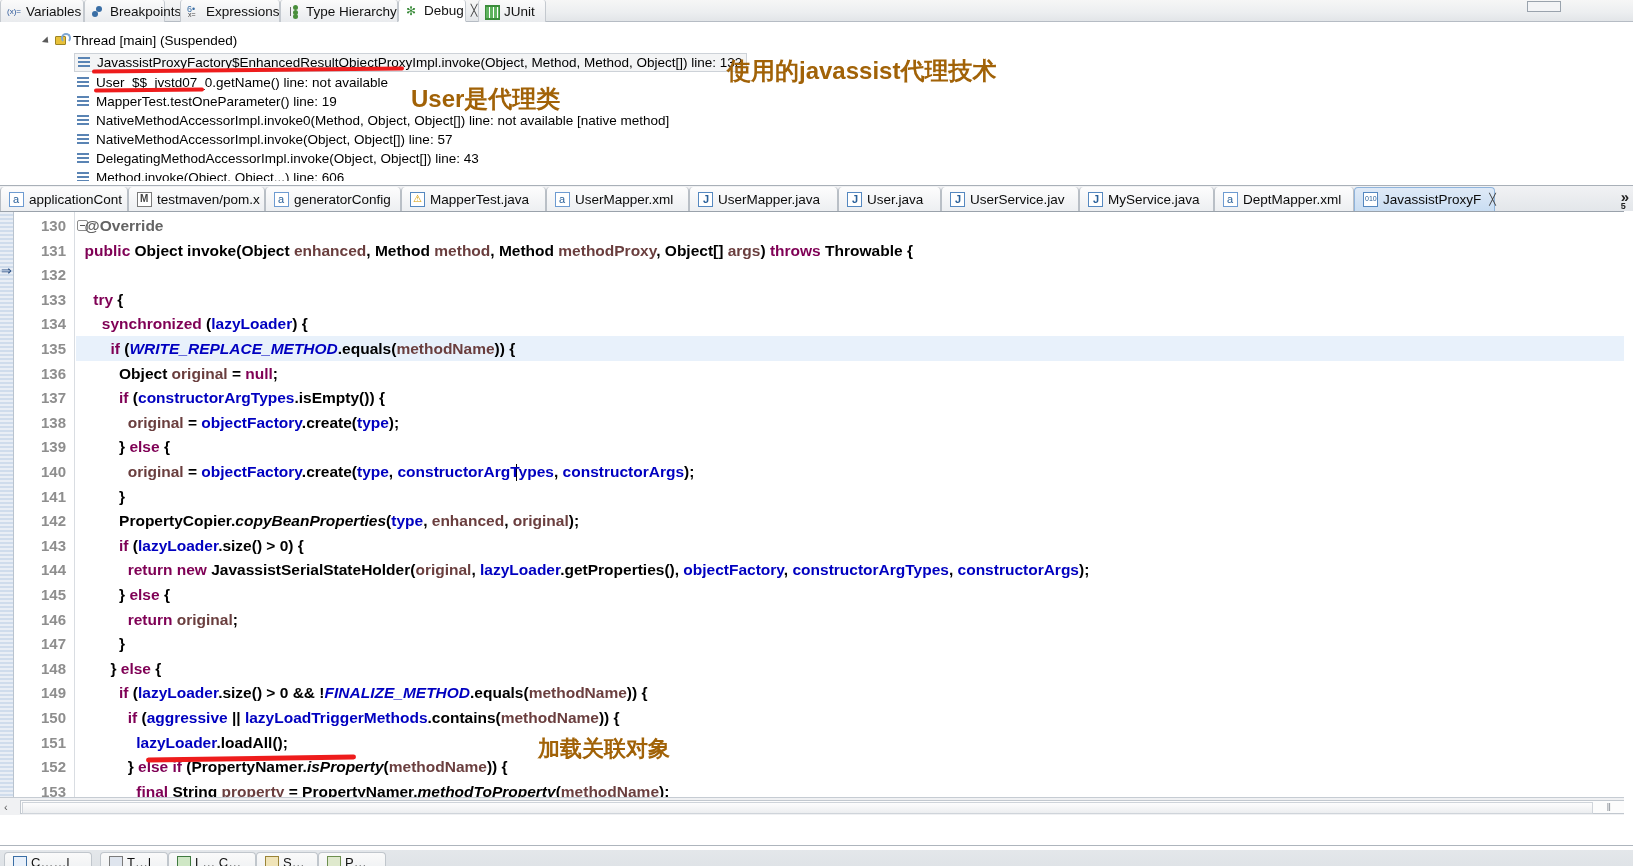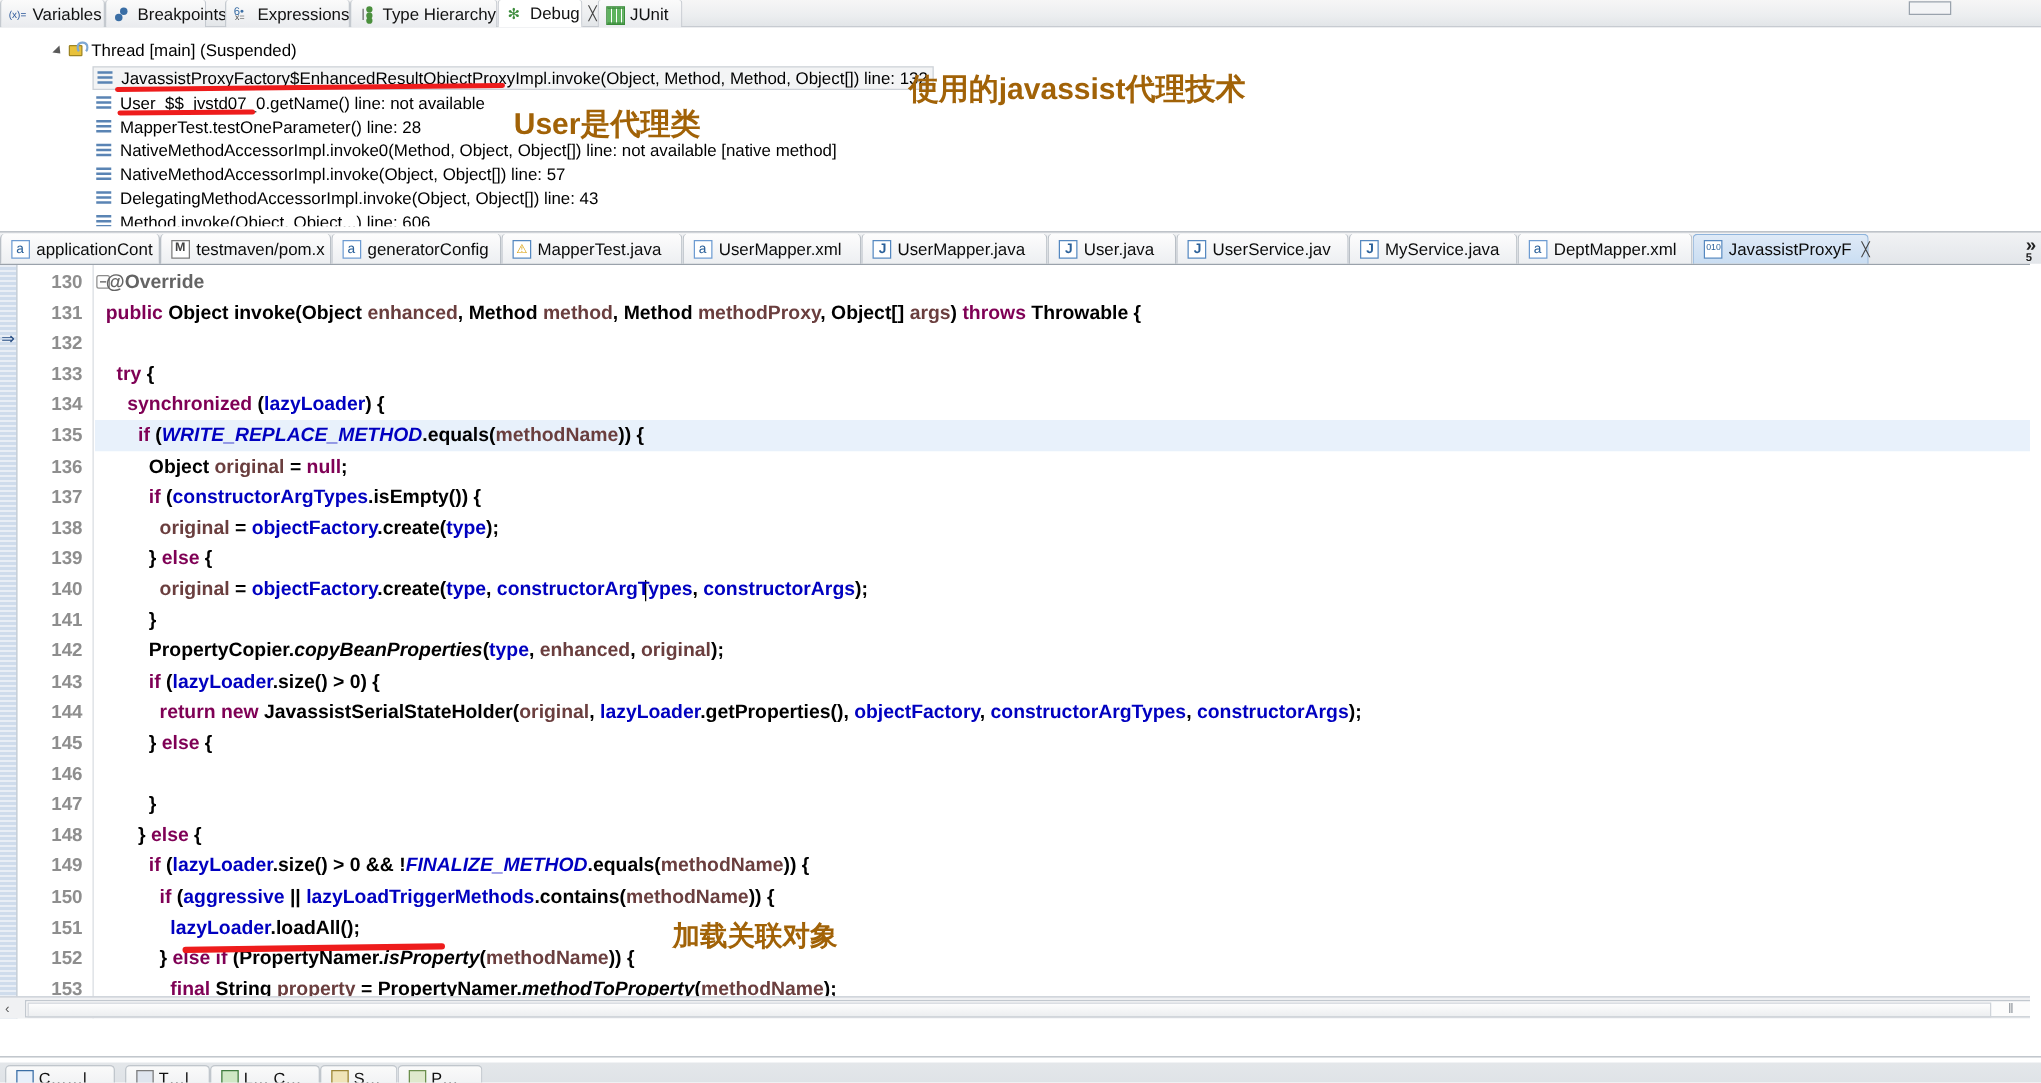--- a/index.html
+++ b/index.html
@@ -264,21 +264,21 @@
         <i></i>
       </span>
     <span>User_$$_jvstd07_0.getName() line: not available</span>
   </div>
   <div class="stack-row" style="left:76px;top:70px;">
     <span class="frame-ico">
         <i></i>
         <i></i>
         <i></i>
       </span>
-    <span>MapperTest.testOneParameter() line: 28</span>
+    <span>MapperTest.testOneParameter() line: 19</span>
   </div>
   <div class="stack-row" style="left:76px;top:89px;">
     <span class="frame-ico">
         <i></i>
         <i></i>
         <i></i>
       </span>
     <span>NativeMethodAccessorImpl.invoke0(Method, Object, Object[]) line: not available [native method]</span>
   </div>
   <div class="stack-row" style="left:76px;top:108px;">
@@ -405,20 +405,21 @@
       <div class="cline" style="top: 148.6px;"><span class="txt"><span class="typ">          Object </span><span class="loc">original</span><span class="pln"> = </span><span class="kw">null</span><span class="pln">;</span></span></div>
       <div class="cline" style="top: 173.2px;"><span class="txt"><span class="kw">          if </span><span class="pln">(</span><span class="fld">constructorArgTypes</span><span class="pln">.isEmpty()) {</span></span></div>
       <div class="cline" style="top: 197.8px;"><span class="txt"><span class="loc">            original</span><span class="pln"> = </span><span class="fld">objectFactory</span><span class="pln">.create(</span><span class="fld">type</span><span class="pln">);</span></span></div>
       <div class="cline" style="top: 222.4px;"><span class="txt"><span class="pln">          } </span><span class="kw">else</span><span class="pln"> {</span></span></div>
       <div class="cline" style="top: 247px;"><span class="txt"><span class="loc">            original</span><span class="pln"> = </span><span class="fld">objectFactory</span><span class="pln">.create(</span><span class="fld">type</span><span class="pln">, </span><span class="fld">constructorArgTypes</span><span class="pln">, </span><span class="fld">constructorArgs</span><span class="pln">);</span></span></div>
       <div class="cline" style="top: 271.6px;"><span class="txt"><span class="pln">          }</span></span></div>
       <div class="cline" style="top: 296.2px;"><span class="txt"><span class="typ">          PropertyCopier</span><span class="pln">.</span><span class="smth">copyBeanProperties</span><span class="pln">(</span><span class="fld">type</span><span class="pln">, </span><span class="loc">enhanced</span><span class="pln">, </span><span class="loc">original</span><span class="pln">);</span></span></div>
       <div class="cline" style="top: 320.8px;"><span class="txt"><span class="kw">          if </span><span class="pln">(</span><span class="fld">lazyLoader</span><span class="pln">.size() &gt; 0) {</span></span></div>
       <div class="cline" style="top: 345.4px;"><span class="txt"><span class="kw">            return new </span><span class="typ">JavassistSerialStateHolder</span><span class="pln">(</span><span class="loc">original</span><span class="pln">, </span><span class="fld">lazyLoader</span><span class="pln">.getProperties(), </span><span class="fld">objectFactory</span><span class="pln">, </span><span class="fld">constructorArgTypes</span><span class="pln">, </span><span class="fld">constructorArgs</span><span class="pln">);</span></span></div>
       <div class="cline" style="top: 370px;"><span class="txt"><span class="pln">          } </span><span class="kw">else</span><span class="pln"> {</span></span></div>
+      <div class="cline" style="top: 394.6px;"><span class="txt"><span class="kw">            return </span><span class="loc">original</span><span class="pln">;</span></span></div>
       <div class="cline" style="top: 419.2px;"><span class="txt"><span class="pln">          }</span></span></div>
       <div class="cline" style="top: 443.8px;"><span class="txt"><span class="pln">        } </span><span class="kw">else</span><span class="pln"> {</span></span></div>
       <div class="cline" style="top: 468.4px;"><span class="txt"><span class="kw">          if </span><span class="pln">(</span><span class="fld">lazyLoader</span><span class="pln">.size() &gt; 0 &amp;&amp; !</span><span class="sfld">FINALIZE_METHOD</span><span class="pln">.equals(</span><span class="loc">methodName</span><span class="pln">)) {</span></span></div>
       <div class="cline" style="top: 493px;"><span class="txt"><span class="kw">            if </span><span class="pln">(</span><span class="fld">aggressive</span><span class="pln"> || </span><span class="fld">lazyLoadTriggerMethods</span><span class="pln">.contains(</span><span class="loc">methodName</span><span class="pln">)) {</span></span></div>
       <div class="cline" style="top: 517.6px;"><span class="txt"><span class="fld">              lazyLoader</span><span class="pln">.loadAll();</span></span></div>
       <div class="cline" style="top: 542.2px;"><span class="txt"><span class="pln">            } </span><span class="kw">else if </span><span class="pln">(</span><span class="typ">PropertyNamer</span><span class="pln">.</span><span class="smth">isProperty</span><span class="pln">(</span><span class="loc">methodName</span><span class="pln">)) {</span></span></div>
       <div class="cline" style="top: 566.8px;"><span class="txt"><span class="kw">              final </span><span class="typ">String </span><span class="loc">property</span><span class="pln"> = </span><span class="typ">PropertyNamer</span><span class="pln">.</span><span class="smth">methodToProperty</span><span class="pln">(</span><span class="loc">methodName</span><span class="pln">);</span></span></div>
     </div>
   <div id="hscroll">
     <span class="arrow">‹</span>

